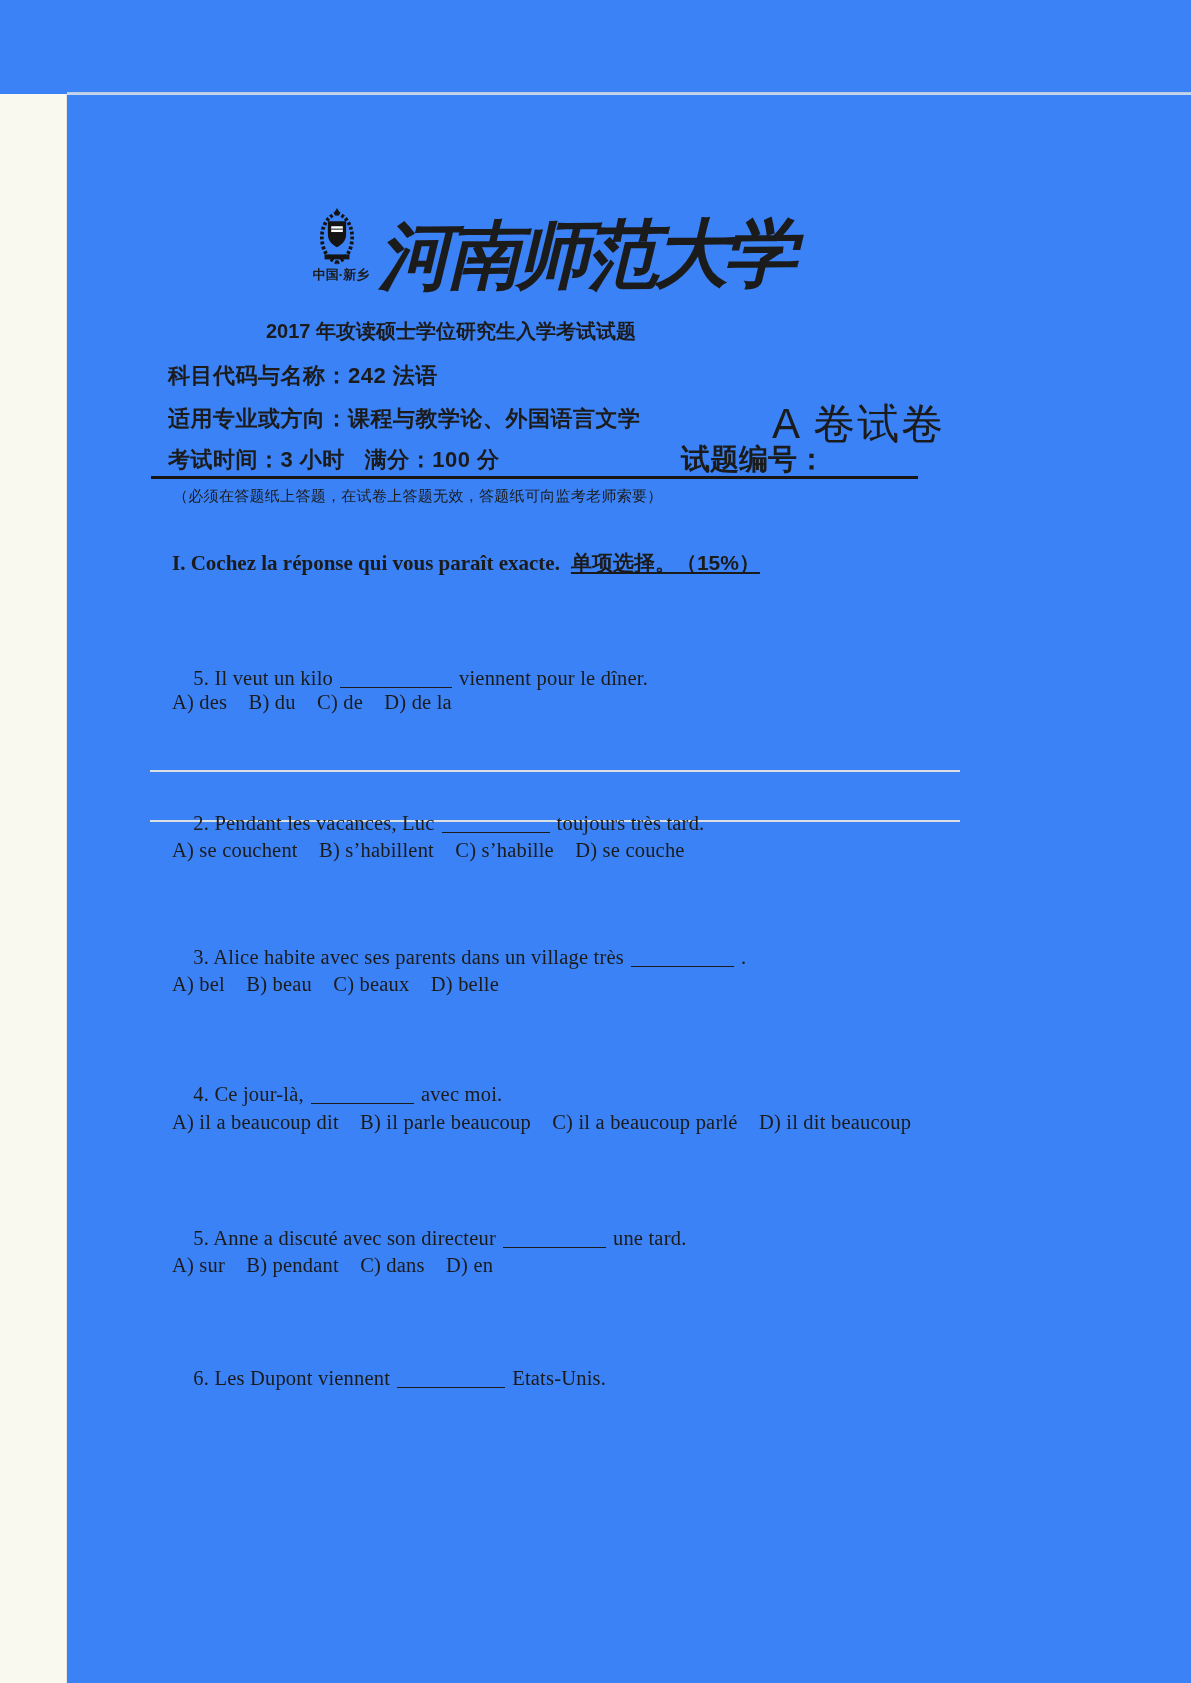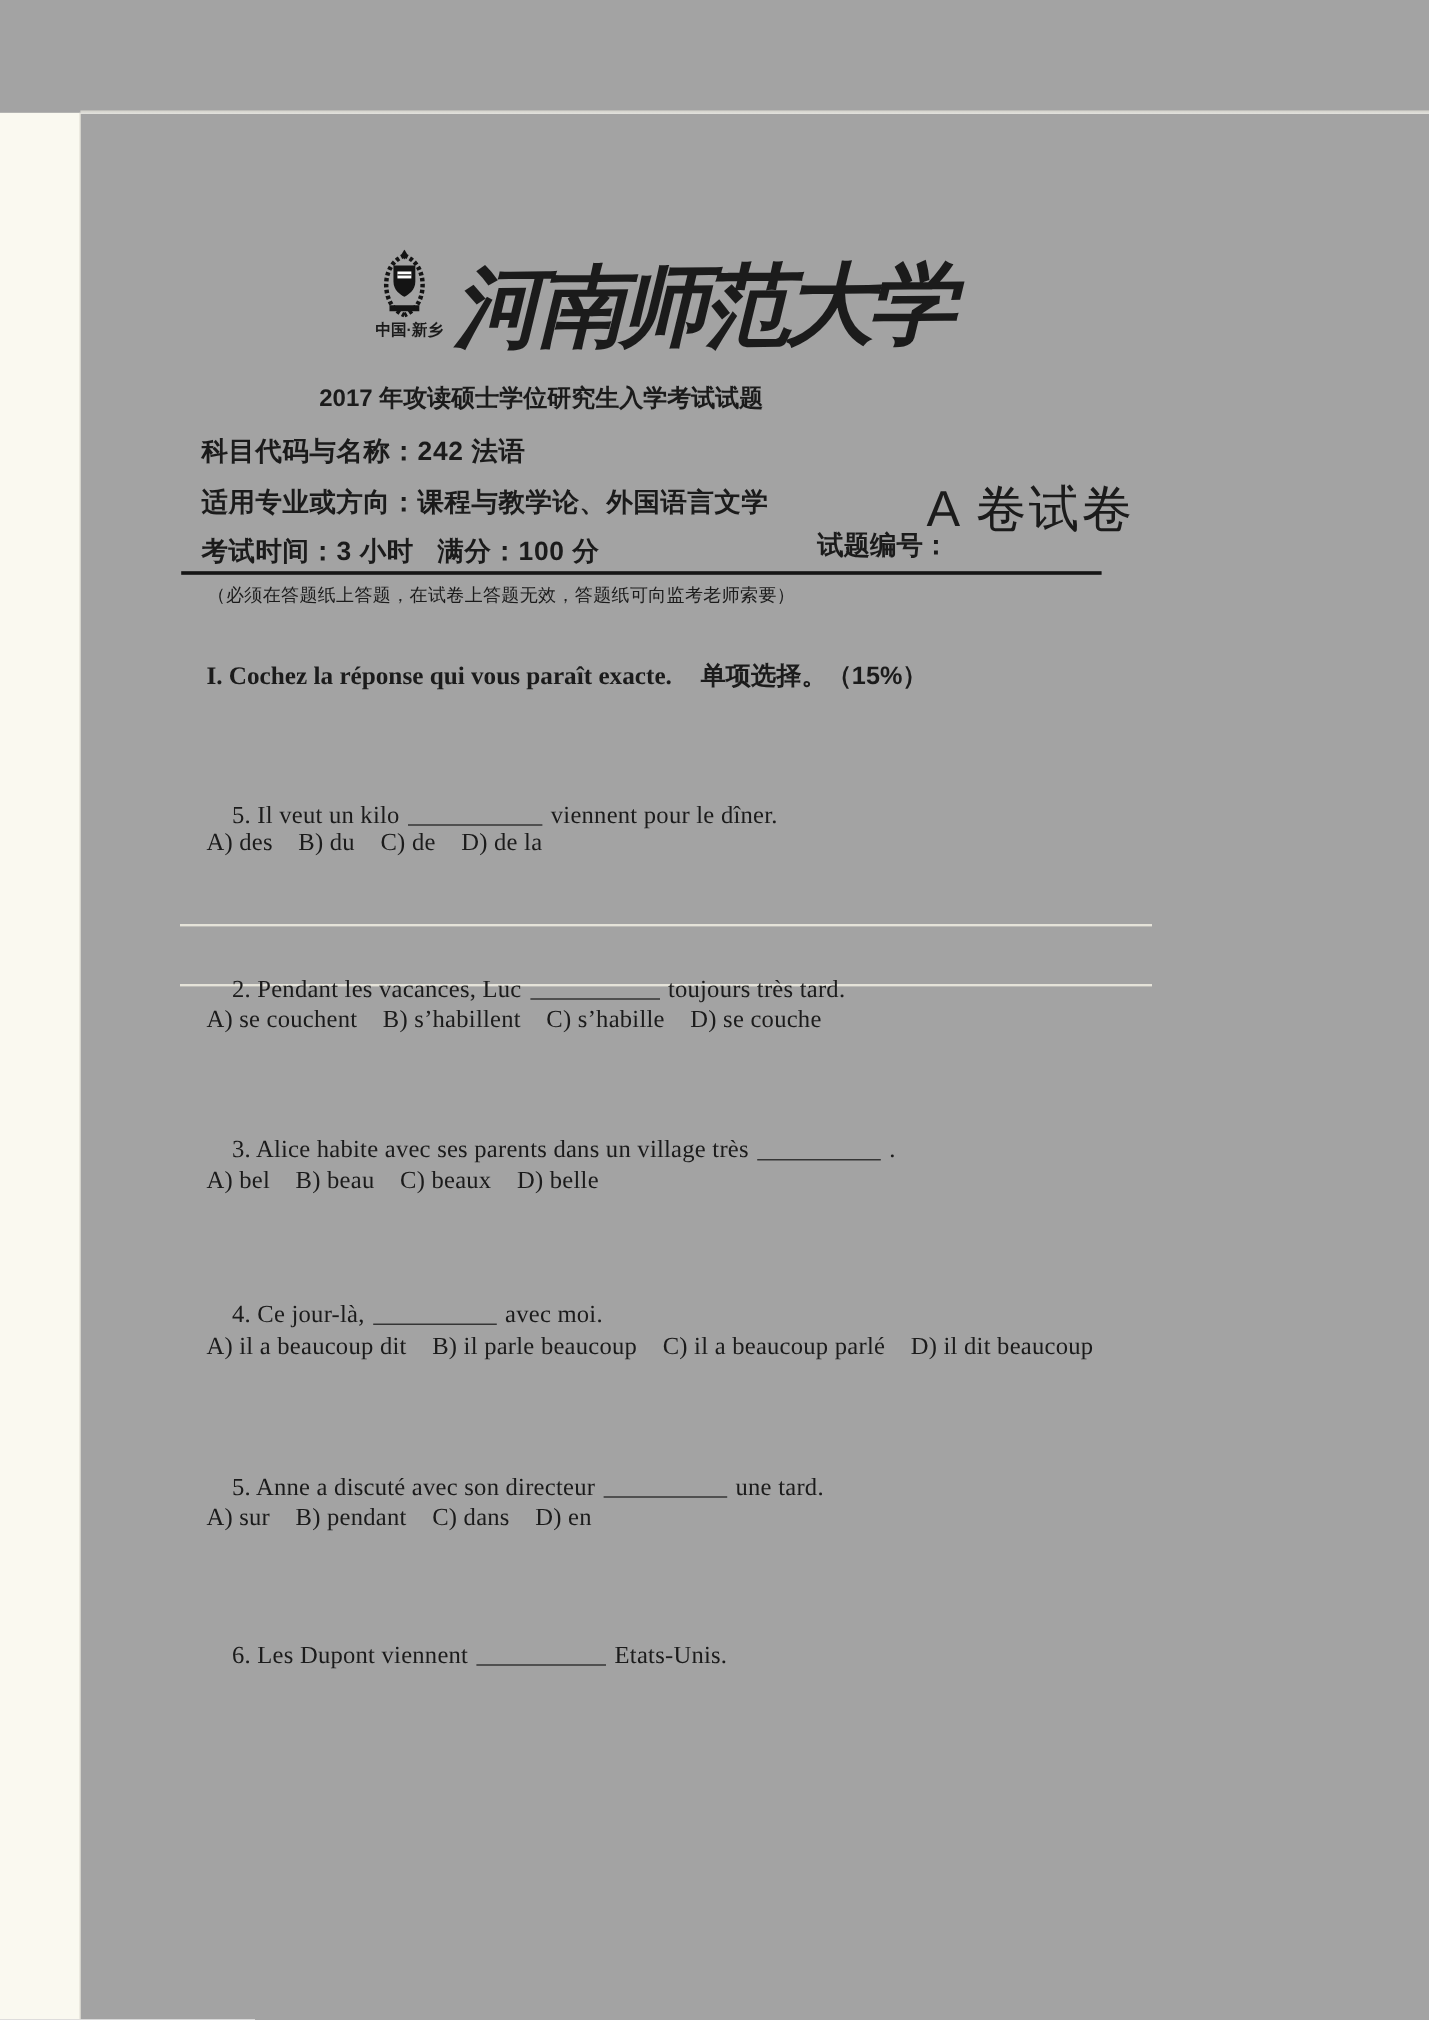--- a/index.html
+++ b/index.html
@@ -1,18 +1,18 @@
 <!DOCTYPE html>
 <html><head>
 <meta charset="utf-8">
 <style>
   html,body { margin:0; padding:0; background:#ffffff; }
   .canvas {
     position:relative; width:1191px; height:1683px; margin:0 auto;
-    background:#a3a3a3; overflow:hidden;
+    background:#3b82f6; overflow:hidden;
     font-family:"Liberation Serif","DejaVu Serif",serif;
     color:#1b1b1b;
   }
   .cn { font-family:"Liberation Sans","DejaVu Sans",sans-serif; }
 
   
   .scan-left {
     position:absolute; left:0; top:94px; width:66px; height:1589px;
     background:#faf9f0; border-right:1px solid #e9e7dc;
   }
@@ -40,30 +40,30 @@
     position:absolute; left:266px; top:318px; width:620px;
     font-size:20px; font-weight:bold; white-space:nowrap;
   }
   .meta {
     position:absolute; left:168px; font-size:22px; font-weight:bold;
     white-space:pre-wrap; letter-spacing:0.5px;
   }
   .meta1 { top:361px; }
   .meta2 { top:404px; }
   .meta3 { top:445px; }
-  .paper-no { position:absolute; left:681px; top:440px; font-size:22px; font-weight:bold; }
+  .paper-no { position:absolute; left:681px; top:440px; font-size:29px; font-weight:bold; }
   .paper-ver { position:absolute; left:756px; top:396px; font-size:42px; letter-spacing:2px; white-space:nowrap;margin-left:16px; }
   .rule { position:absolute; left:151px; top:476px; width:767px; height:3px; background:#151515; }
   .notice {
     position:absolute; left:173px; top:487px; font-size:15px; white-space:nowrap; letter-spacing:0.3px;
   }
 
   
   .sec { position:absolute; left:172px; top:549px; font-size:21px; font-weight:bold; white-space:nowrap; }
-  .sec-cn { margin-left:24px; }
+  .sec-cn { margin-left:11px;text-decoration:underline; }
 
   
   .q, .opts {
     position:absolute; left:172px; font-size:20.5px; white-space:pre-wrap; letter-spacing:0.2px;
   }
   .blank {
     display:inline-block; border-bottom:1.7px solid #1b1b1b;
     margin:0 7px; transform:translateY(3px); height:0.95em;
   }
 </style>

